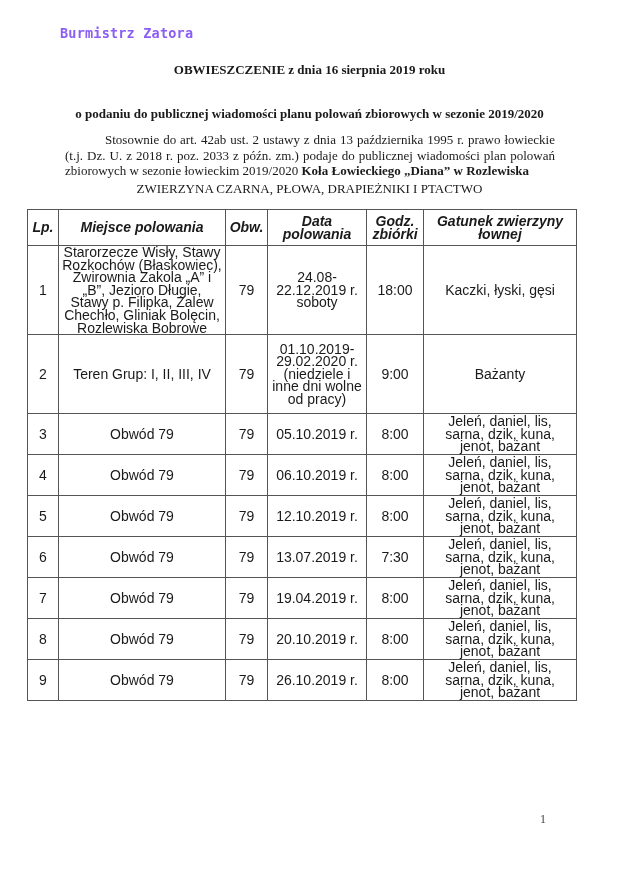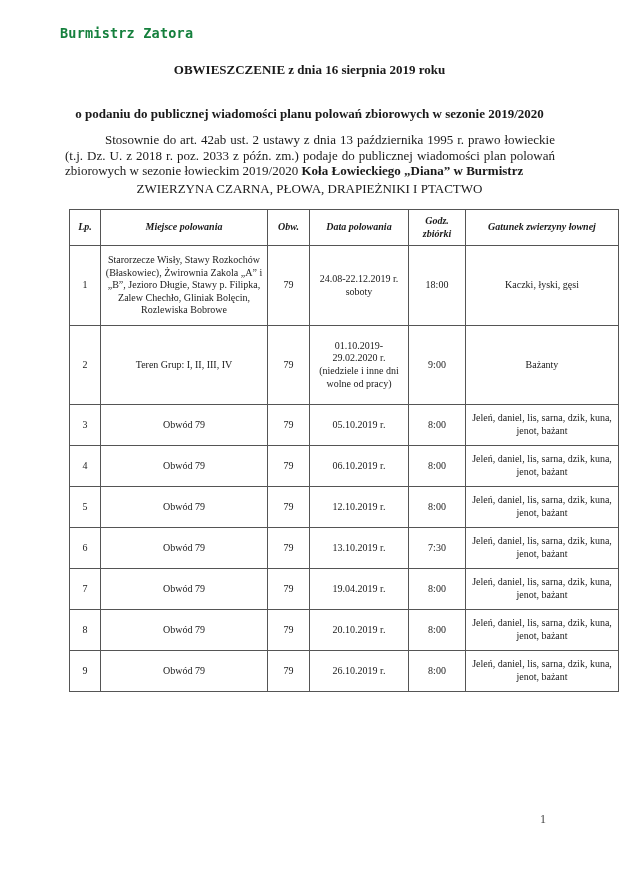--- a/index.html
+++ b/index.html
@@ -1,20 +1,20 @@
 <!DOCTYPE html>
 <html><head>
 <meta charset="utf-8">
 <style>
   html, body { margin: 0; padding: 0; background: #ffffff; }
   body { width: 619px; height: 875px; position: relative; overflow: hidden; color: #1a1a1a; }
   .stamp {
     position: absolute; left: 60px; top: 25px;
     font-family: "DejaVu Sans Mono", monospace; font-size: 13.5px; font-weight: bold;
-    color: #15803d; letter-spacing: 0.2px;
+    color: #8b5cf6; letter-spacing: 0.2px;
   }
   .title {
     position: absolute; left: 0; width: 619px; text-align: center;
     font-family: "Liberation Serif", serif; font-weight: bold; font-size: 13px;
   }
   .t1 { top: 62px; }
   .t2 { top: 106px; }
   .para {
     position: absolute; left: 65px; width: 490px; top: 132px;
     font-family: "Liberation Serif", serif; font-size: 13px; line-height: 15.5px;
@@ -22,21 +22,21 @@
   }
   .para .indent { display: inline-block; width: 40px; }
   .para b { font-weight: bold; }
   .subtitle {
     position: absolute; left: 0; width: 619px; top: 181px; text-align: center;
     font-family: "Liberation Serif", serif; font-size: 13px;
   }
   table.hunts {
     position: absolute; left: 27px; top: 209px; width: 549px;
     border-collapse: collapse; table-layout: fixed;
-    font-family: Liberation Serif, serif; font-size: 10px; line-height: 12.6px; margin-left: 42px;
+    font-family: Liberation Sans, sans-serif; font-size: 14px; line-height: 12.6px;
   }
   table.hunts th, table.hunts td {
     border: 1px solid #555; text-align: center; vertical-align: middle; padding: 0 3px;
   }
   table.hunts th { font-style: italic; font-weight: bold; height: 35px; }
   table.hunts tr.r1 td { height: 79px; }
   table.hunts tr.r2 td { height: 78px; }
   table.hunts tr.rn td { height: 40px; }
   .page-num {
     position: absolute; left: 540px; top: 812px;
@@ -44,21 +44,21 @@
   }
 </style>
 </head>
 <body>
 
 <div class="stamp">Burmistrz Zatora</div>
 
 <div class="title t1">OBWIESZCZENIE z dnia 16 sierpnia 2019 roku</div>
 <div class="title t2">o podaniu do publicznej wiadomości planu polowań zbiorowych w sezonie 2019/2020</div>
 
-<div class="para"><span class="indent"></span><span>Stosownie do art. 42ab ust. 2 ustawy z dnia 13 października 1995 r. prawo łowieckie (t.j. Dz. U. z 2018 r. poz. 2033 z późn. zm.) podaje do publicznej wiadomości plan polowań zbiorowych w sezonie łowieckim 2019/2020 </span><b>Koła Łowieckiego „Diana” w Burmistrz</b></div>
+<div class="para"><span class="indent"></span><span>Stosownie do art. 42ab ust. 2 ustawy z dnia 13 października 1995 r. prawo łowieckie (t.j. Dz. U. z 2018 r. poz. 2033 z późn. zm.) podaje do publicznej wiadomości plan polowań zbiorowych w sezonie łowieckim 2019/2020 </span><b>Koła Łowieckiego „Diana” w Rozlewiska</b></div>
 
 <div class="subtitle">ZWIERZYNA CZARNA, PŁOWA, DRAPIEŻNIKI I PTACTWO</div>
 
 <table class="hunts">
   <colgroup>
     <col style="width:31px">
       <col style="width:167px">
       <col style="width:42px">
       <col style="width:99px">
       <col style="width:57px">
@@ -112,21 +112,21 @@
         <td>Obwód 79</td>
         <td>79</td>
         <td>12.10.2019 r.</td>
         <td>8:00</td>
         <td>Jeleń, daniel, lis, sarna, dzik, kuna, jenot, bażant</td>
       </tr>
       <tr class="rn">
         <td>6</td>
         <td>Obwód 79</td>
         <td>79</td>
-        <td>13.10.2019 r.</td>
+        <td>13.07.2019 r.</td>
         <td>7:30</td>
         <td>Jeleń, daniel, lis, sarna, dzik, kuna, jenot, bażant</td>
       </tr>
       <tr class="rn">
         <td>7</td>
         <td>Obwód 79</td>
         <td>79</td>
         <td>19.04.2019 r.</td>
         <td>8:00</td>
         <td>Jeleń, daniel, lis, sarna, dzik, kuna, jenot, bażant</td>

